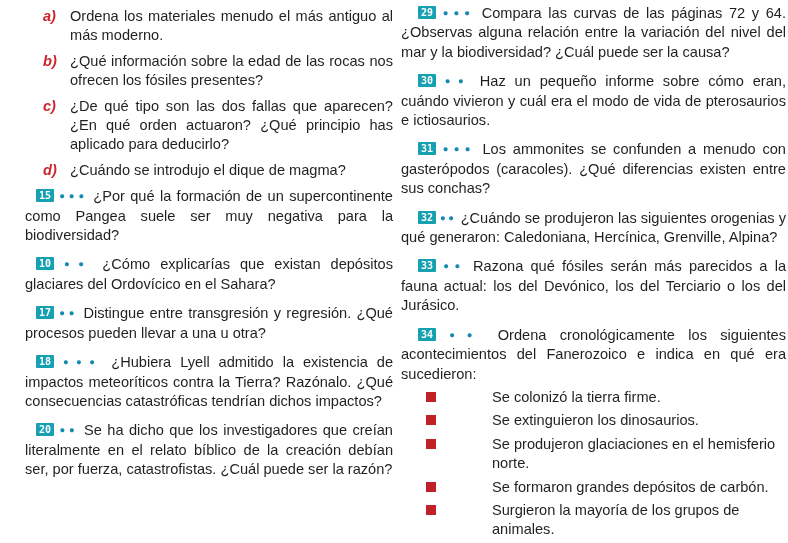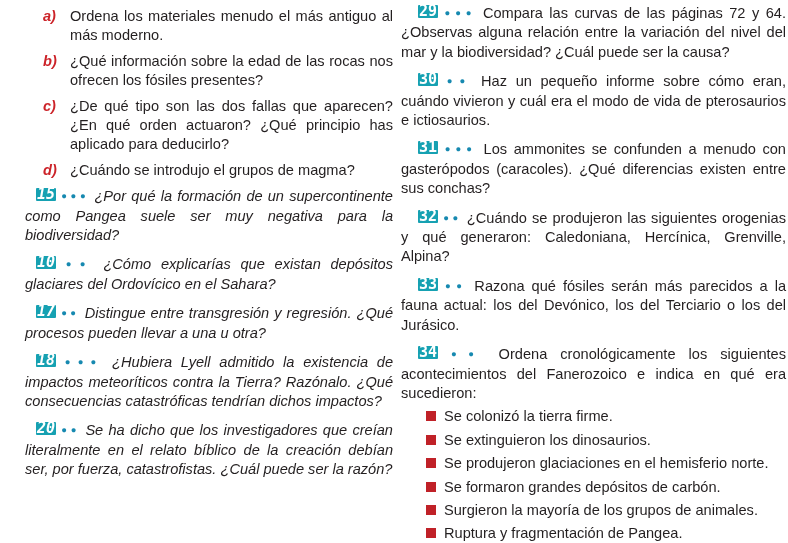--- a/index.html
+++ b/index.html
@@ -23,48 +23,48 @@
   .lettered-item { display: flex; padding-left: 18px; margin-bottom: 6px; }
   .letter {
     flex: 0 0 27px; width: 27px;
     color: #cc2329; font-weight: bold; font-style: italic;
   }
   .item-text { text-align: justify; hyphens: auto; -webkit-hyphens: auto; }
 
   
   .question { margin-bottom: 9px; }
   .q-par { margin: 0; text-align: justify; hyphens: auto; -webkit-hyphens: auto; }
-  .col-left  .q-par { text-indent: 11px; font-style: italic; }
+  .col-left  .q-par { text-indent: 11px; }
   .col-right .q-par { text-indent: 17px; }
   .q-badge {
     display: inline-block;
     background: #16a1b2;
     color: #ffffff;
     font-family: "DejaVu Sans Mono", monospace;
     font-weight: bold;
-    font-size: 15px;
+    font-size: 10px;
     line-height: 13px;
     min-width: 16px;
     padding: 0 1px;
     text-align: center;
     text-indent: 0;
     vertical-align: 2px;
     border-radius: 1px;
   }
   .q-dots {
     color: #1689b0;
     font-size: 9.5px;
     letter-spacing: 2.5px;
     vertical-align: 2px;
     white-space: nowrap;
   }
 
   
   .sub-list { list-style: none; margin: 4px 0 0 0; padding: 0; }
-  .sub-item { display: flex; align-items: flex-start; padding-left: 25px; margin-top: 4px; }
+  .sub-item { display: flex; align-items: flex-start; padding-left: 25px; margin-top: 4px; gap: 48px; }
   .sq {
     flex: 0 0 10px; width: 10px; height: 10px;
     background: #c02128;
     margin: 4px 8px 0 0;
   }
 </style>
 </head>
 <body>
 
 <div class="page">
@@ -77,21 +77,21 @@
         <div class="lettered-item">
           <span class="letter">b)</span>
           <span class="item-text">¿Qué información sobre la edad de las rocas nos ofrecen los fósiles presentes?</span>
         </div>
         <div class="lettered-item">
           <span class="letter">c)</span>
           <span class="item-text">¿De qué tipo son las dos fallas que aparecen? ¿En qué orden actuaron? ¿Qué principio has aplicado para deducirlo?</span>
         </div>
         <div class="lettered-item">
           <span class="letter">d)</span>
-          <span class="item-text">¿Cuándo se introdujo el grupos de magma?</span>
+          <span class="item-text">¿Cuándo se introdujo el dique de magma?</span>
         </div>
       </div>
     <div>
         <div class="question">
           <p class="q-par"><span class="q-badge">15</span> <span class="q-dots">●●●</span> <span>¿Por qué la formación de un supercontinente como Pangea suele ser muy negativa para la biodiversidad?</span></p>
         </div>
         <div class="question">
           <p class="q-par"><span class="q-badge">10</span> <span class="q-dots">●●</span> <span>¿Cómo explicarías que existan depósitos glaciares del Ordovícico en el Sahara?</span></p>
         </div>
         <div class="question">

